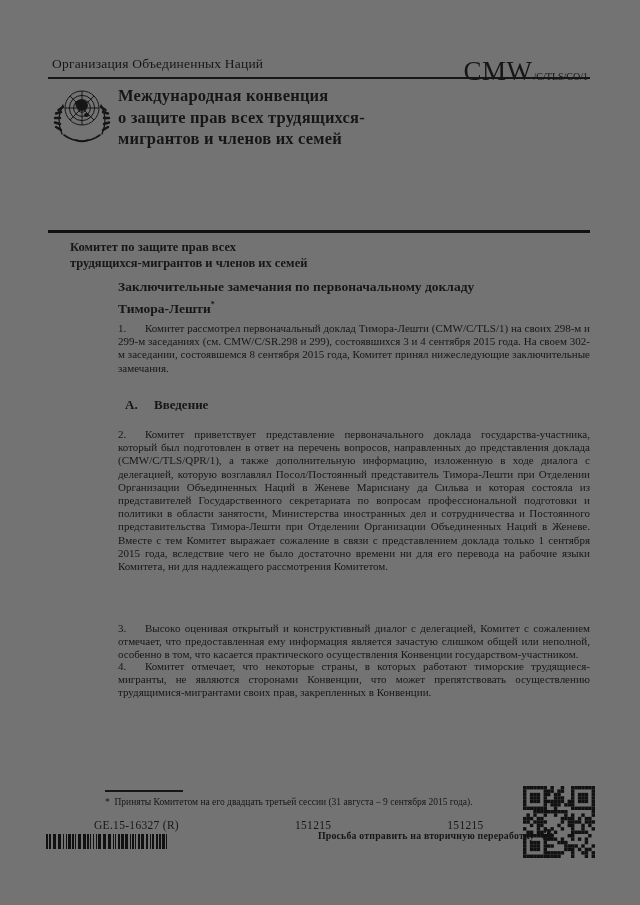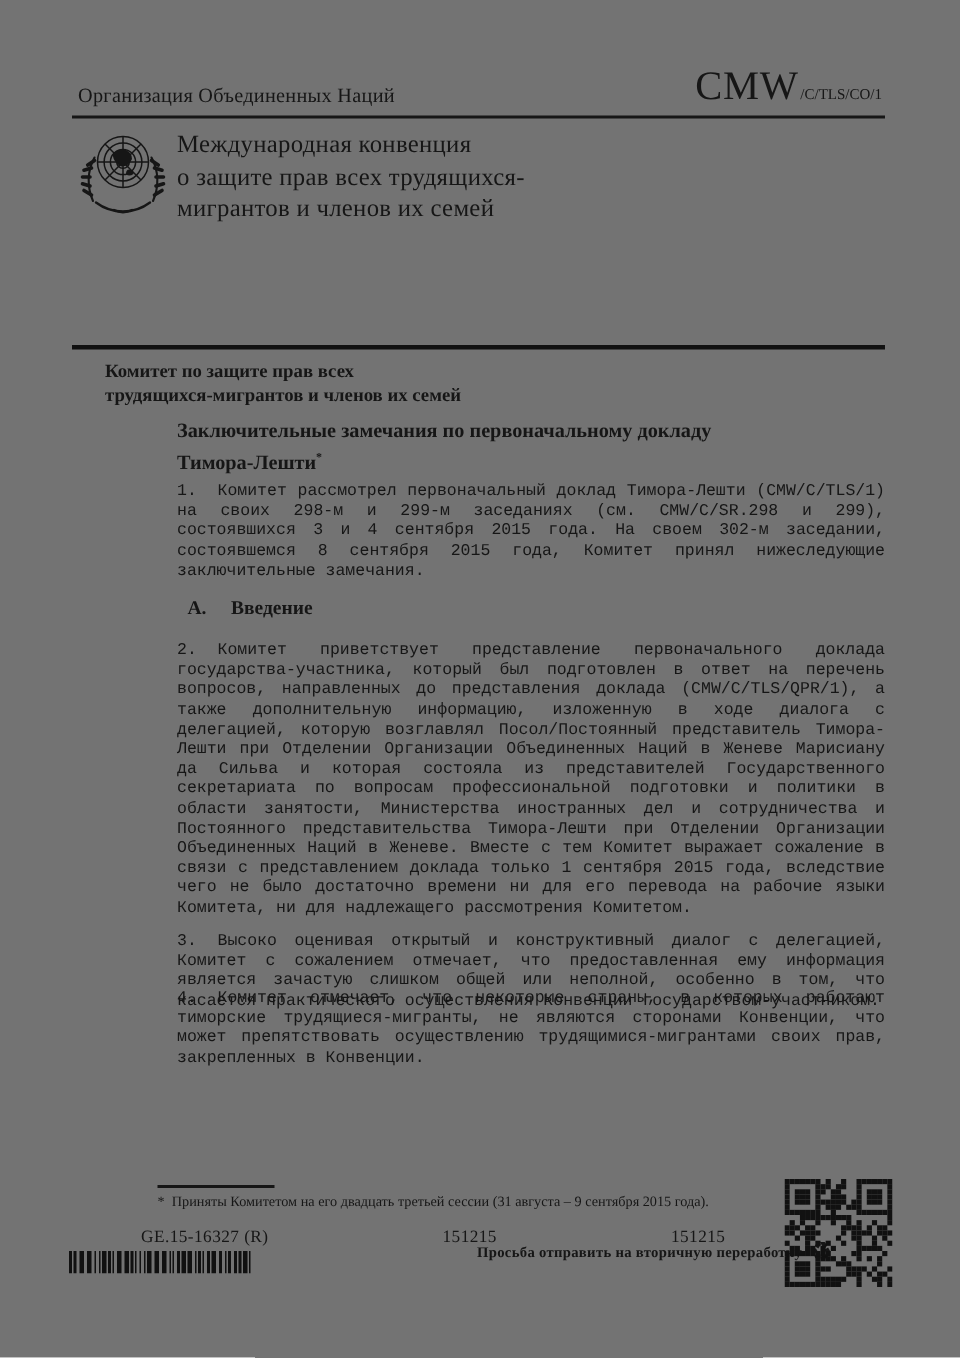--- a/index.html
+++ b/index.html
@@ -1,37 +1,37 @@
 <!DOCTYPE html>
 <html><head>
 <meta charset="utf-8">
 <style>
   * { margin:0; padding:0; box-sizing:border-box; }
   html,body { width:640px; height:905px; background:#ffffff; }
   body { font-family:"Liberation Serif", serif; color:#161616; position:relative; }
   .page { position:absolute; inset:0; background:#737373; overflow:hidden; }
 
   .org-name { position:absolute; left:52px; top:56px; font-size:13.5px; letter-spacing:.2px; }
-  .symbol { position:absolute; right:52px; top:42px; display:flex; align-items:baseline; }
+  .symbol { position:absolute; right:52px; top:56px; display:flex; align-items:baseline; }
   .symbol-main { font-size:27px; letter-spacing:.5px; }
   .symbol-sub { font-size:10px; margin-left:1px; }
   .rule-thin { position:absolute; left:48px; width:542px; top:77px; height:2px; background:#161616; }
 
   .emblem { position:absolute; left:50px; top:84px; }
-  .masthead-title { position:absolute; left:118px; top:85px; font-size:16.5px; font-weight:normal; line-height:21.5px; letter-spacing:.2px; }
+  .masthead-title { position:absolute; left:118px; top:85px; font-size:16.5px; font-weight:bold; line-height:21.5px; letter-spacing:.2px; }
   .distr-block { position:absolute; left:425px; top:93px; font-size:10.5px; line-height:13.8px; }
 
   .rule-thick { position:absolute; left:48px; width:542px; top:230px; height:3px; background:#111; }
 
   .committee { position:absolute; left:51px; top:239px; font-size:12.5px; font-weight:bold; line-height:16px;margin-left:19px; }
 
   .doc-title { position:absolute; left:118px; top:278px; width:450px; font-size:13.5px; font-weight:bold; line-height:17.5px; }
   .doc-title sup { font-size:8px; }
 
-  .para { position:absolute; left:118px; width:472px; font-size:11px; line-height:13.2px; text-align:justify;font-family:Liberation Mono, monospace; }
+  .para { position:absolute; left:118px; width:472px; font-size:11px; line-height:13.2px; text-align:justify; }
   .para .pnum { display:inline-block; width:27px; }
   .p1 { top:322px; }
   .p2 { top:428px; }
   .p3 { top:622px; }
   .p4 { top:660px; }
 
   .section-head { position:absolute; left:89px; top:397px; font-size:13px; font-weight:bold;margin-left:36px; }
   .section-head .letter { display:inline-block; width:29px; }
 
   .fn-rule { position:absolute; left:105px; top:790px; width:78px; height:1.5px; background:#161616; }

